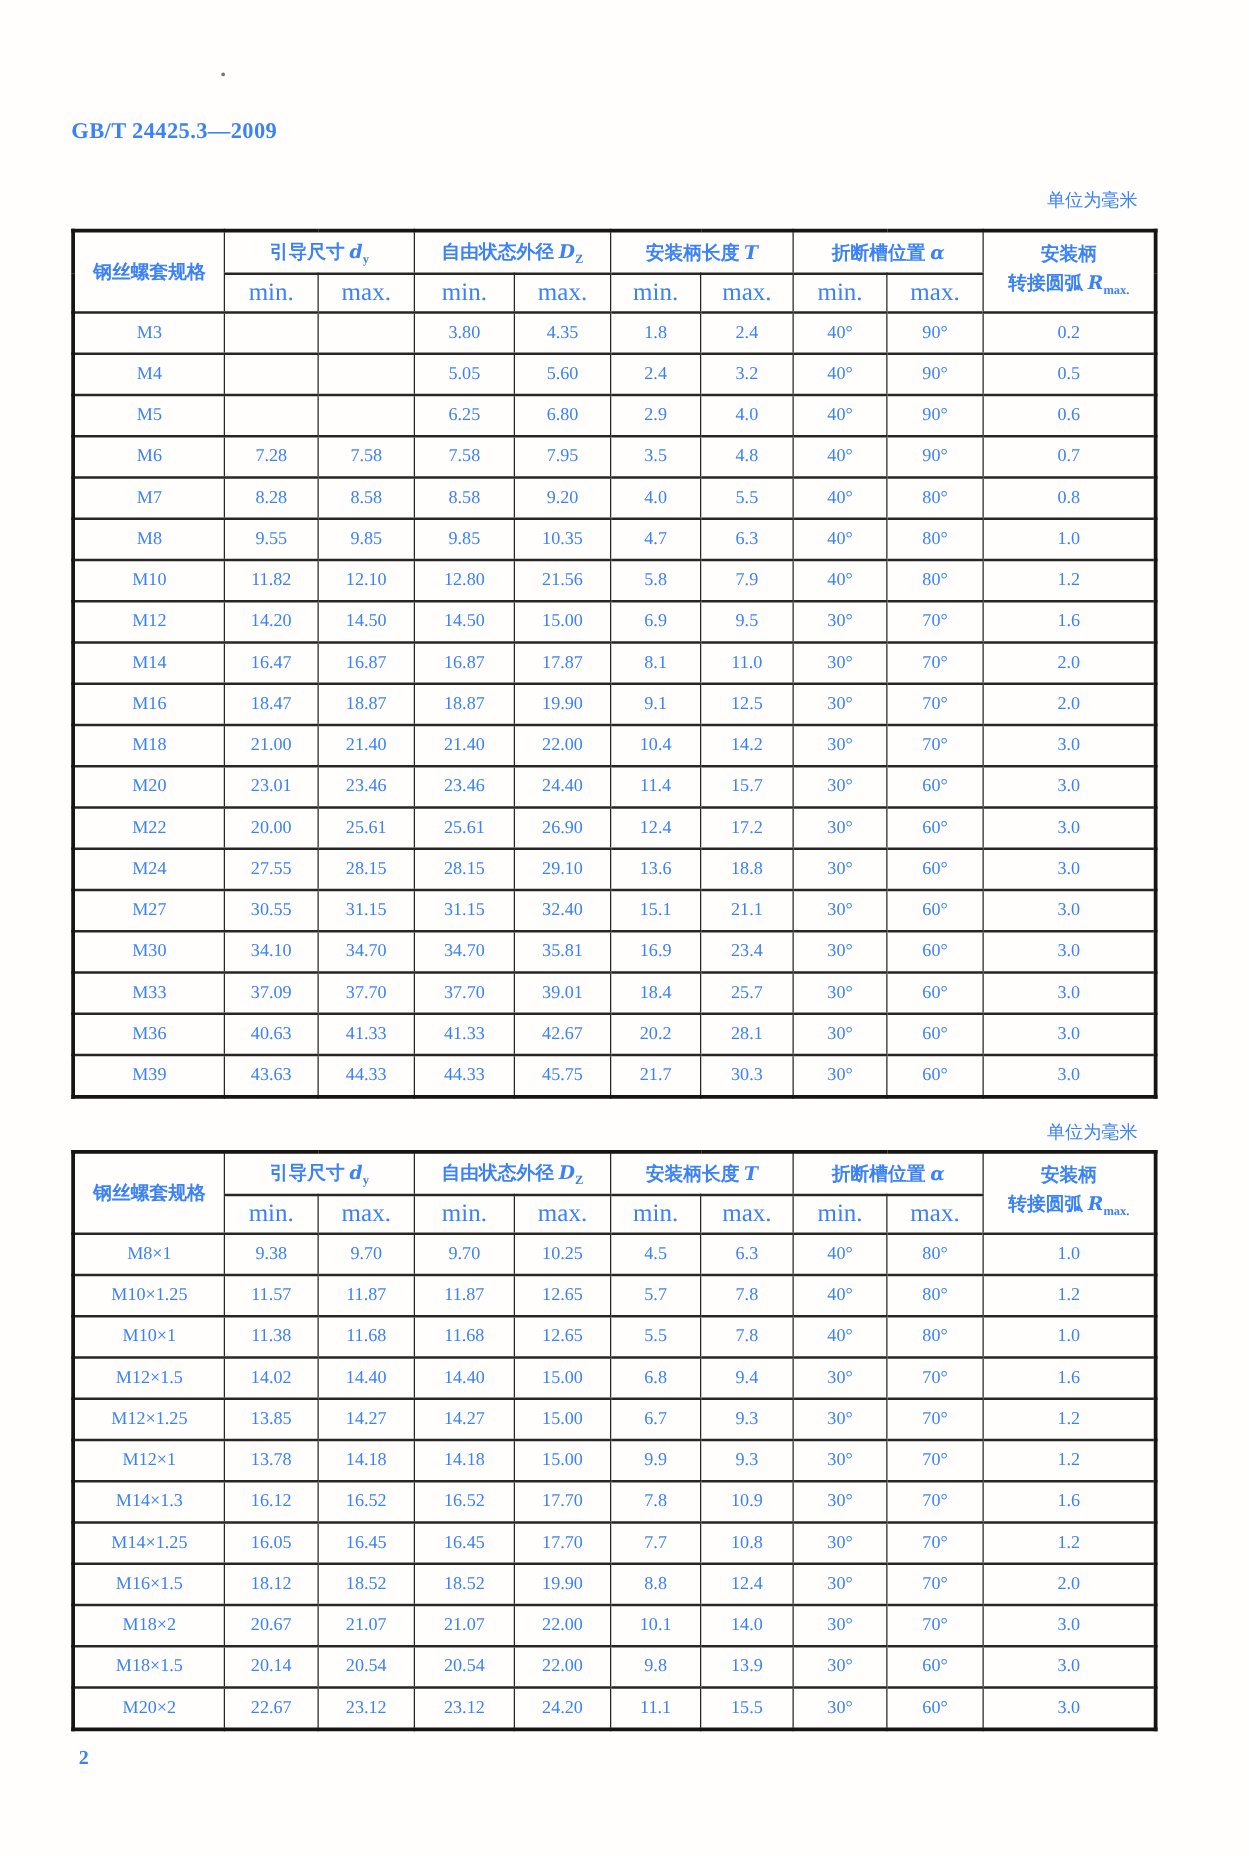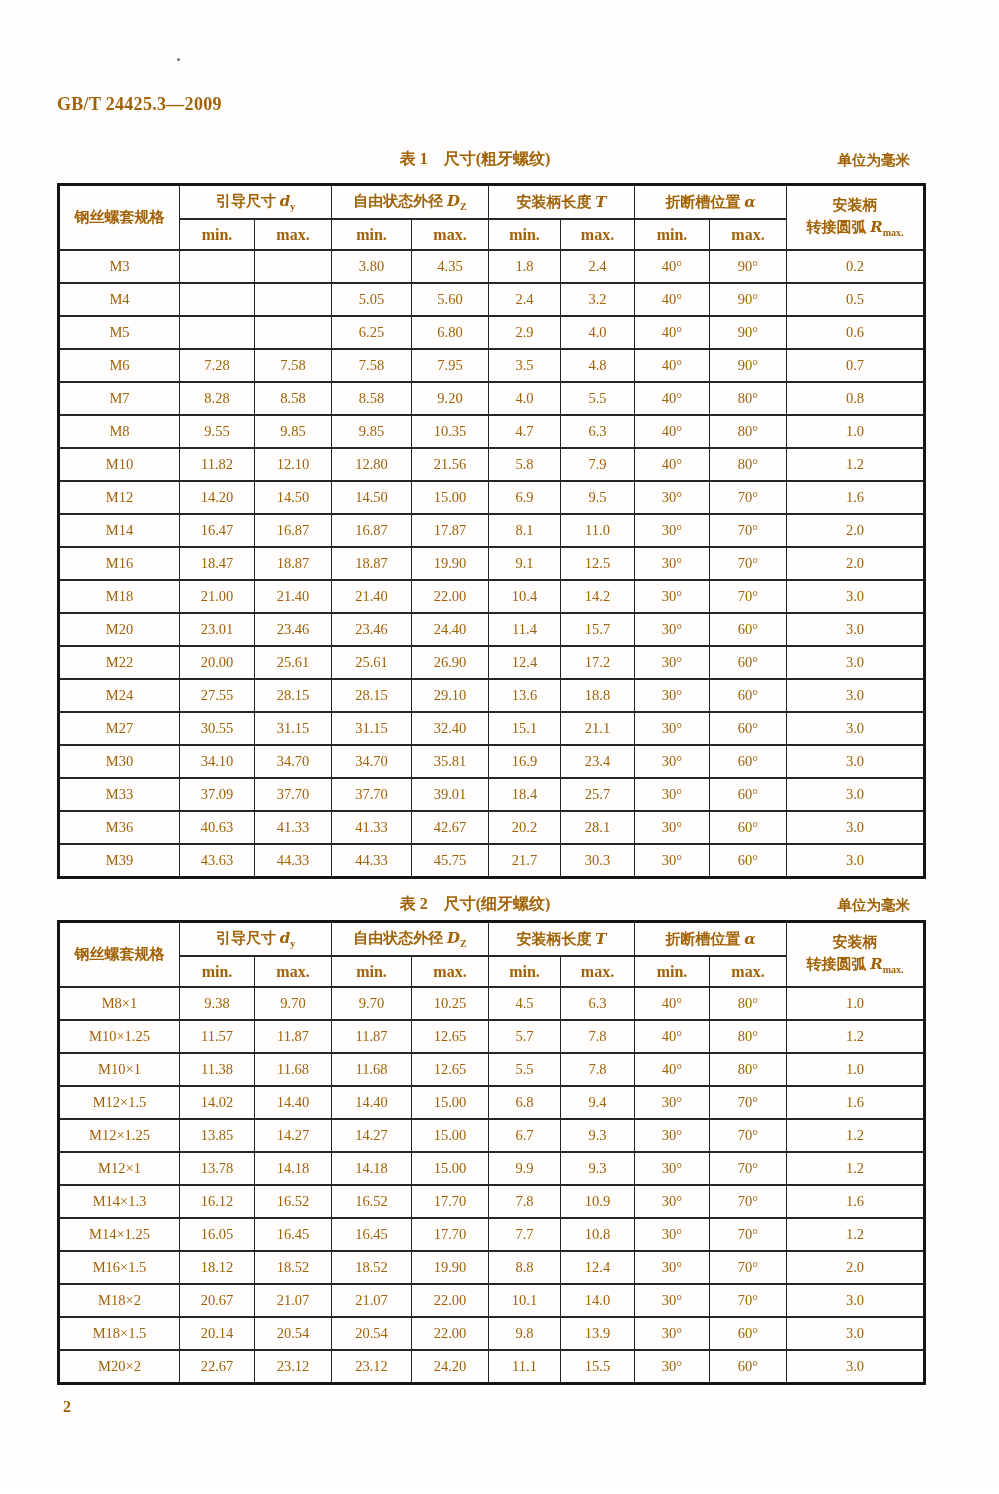--- a/index.html
+++ b/index.html
@@ -1,31 +1,31 @@
 <!DOCTYPE html>
 <html><head>
 <meta charset="utf-8">
 <style>
   html,body { margin:0; padding:0; background:#ffffff; }
   .page {
     position:relative; width:999px; height:1486px; background:#fffefd;
-    font-family:"Liberation Serif","DejaVu Serif",serif; color:#a16207;
+    font-family:"Liberation Serif","DejaVu Serif",serif; color:#3b82f6;
     overflow:hidden;
   }
   .doc-number {
     position:absolute; left:57px; top:94px;
     font-size:18px; font-weight:bold; letter-spacing:.3px;
   }
   .speck { position:absolute; left:177px; top:58px; width:3px; height:3px; background:#777; border-radius:50%; }
   .table-title {
     position:absolute; left:57px; width:866px; text-align:center;
     font-size:16px; font-weight:bold; box-sizing:border-box; padding-right:30px;
     white-space:pre;
   }
-  .unit-note { position:absolute; right:89px; font-size:14.5px; font-weight:bold; }
+  .unit-note { position:absolute; right:89px; font-size:14.5px; font-weight:normal; }
   #title1 { top:149px; } #unit1 { top:151px; }
   #title2 { top:894px; } #unit2 { top:896px; }
 
   table.dim-table {
     position:absolute; left:57px; width:866px;
     border-collapse:collapse; table-layout:fixed;
     font-size:14.5px;
     border:3px solid #151515;
   }
   #table1 { top:183px; }
@@ -35,39 +35,38 @@
     border-top:2px solid #262626; border-bottom:2px solid #262626;
     text-align:center; vertical-align:middle;
     padding:0; overflow:hidden; white-space:nowrap;
   }
   .dim-table td { height:31px; }
   .dim-table tr.h1 th { height:32px; }
   .dim-table tr.h2 th { height:29px; }
   .dim-table th.spec-h, .dim-table th.group-h, .dim-table th.last-h {
     font-weight:bold; font-size:15px;
   }
-  .dim-table th.minmax { font-weight:bold; font-size:16px; }
+  .dim-table th.minmax { font-weight:normal; font-size:20px; }
   .dim-table th.last-h { line-height:1.45;text-align:center; }
   .dim-table i { font-style:italic; font-family:"DejaVu Serif","Liberation Serif",serif; }
   .dim-table sub { font-size:10px; }
   .page-number { position:absolute; left:63px; top:1398px; font-size:16px; font-weight:bold; }
   
   col.c1{width:121px;} col.c2{width:75px;} col.c3{width:77px;} col.c4{width:80px;}
   col.c5{width:77px;} col.c6{width:72px;} col.c7{width:74px;} col.c8{width:75px;}
   col.c9{width:77px;} col.c10{width:138px;}
 </style>
 </head>
 <body>
 
 <div class="page">
   <div class="speck"></div>
 
   <div class="doc-number">GB/T 24425.3—2009</div>
 
-  <div class="table-title" id="title1">表 1　尺寸(粗牙螺纹)</div>
   <div class="unit-note" id="unit1">单位为毫米</div>
 
   <table class="dim-table" id="table1">
       <colgroup>
         <col class="c1">
         <col class="c2">
         <col class="c3">
         <col class="c4">
         <col class="c5">
         <col class="c6">
@@ -321,21 +320,20 @@
           <td>45.75</td>
           <td>21.7</td>
           <td>30.3</td>
           <td>30°</td>
           <td>60°</td>
           <td>3.0</td>
         </tr>
       </tbody>
     </table>
 
-  <div class="table-title" id="title2">表 2　尺寸(细牙螺纹)</div>
   <div class="unit-note" id="unit2">单位为毫米</div>
 
   <table class="dim-table" id="table2">
       <colgroup>
         <col class="c1">
         <col class="c2">
         <col class="c3">
         <col class="c4">
         <col class="c5">
         <col class="c6">

